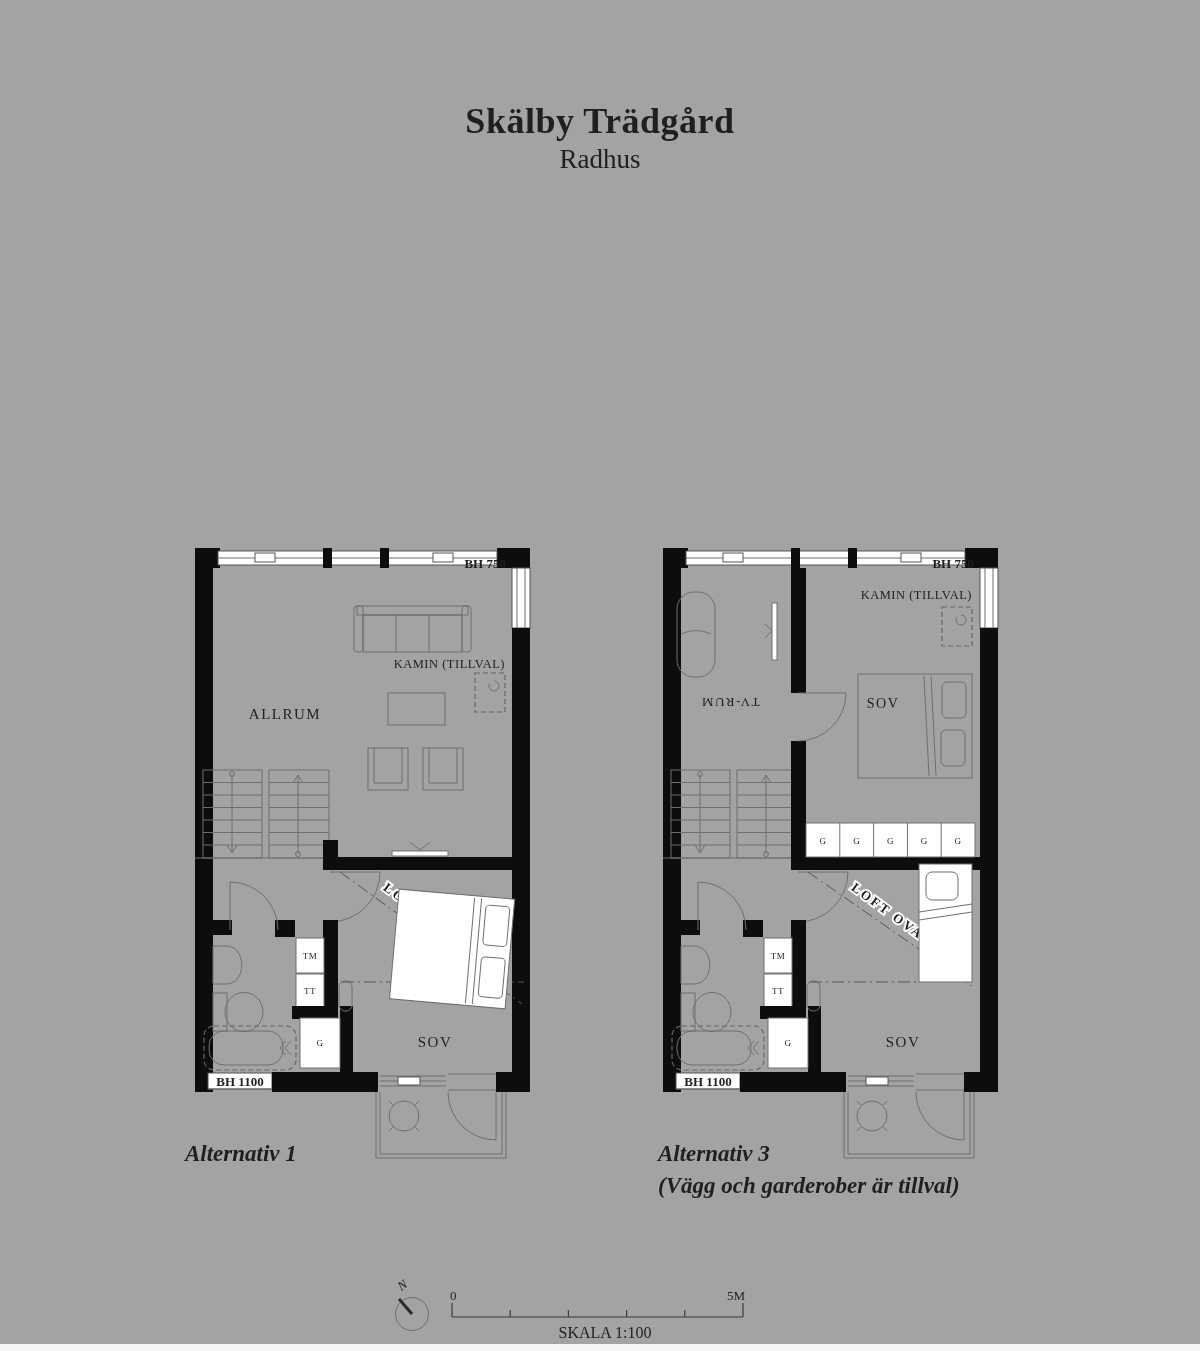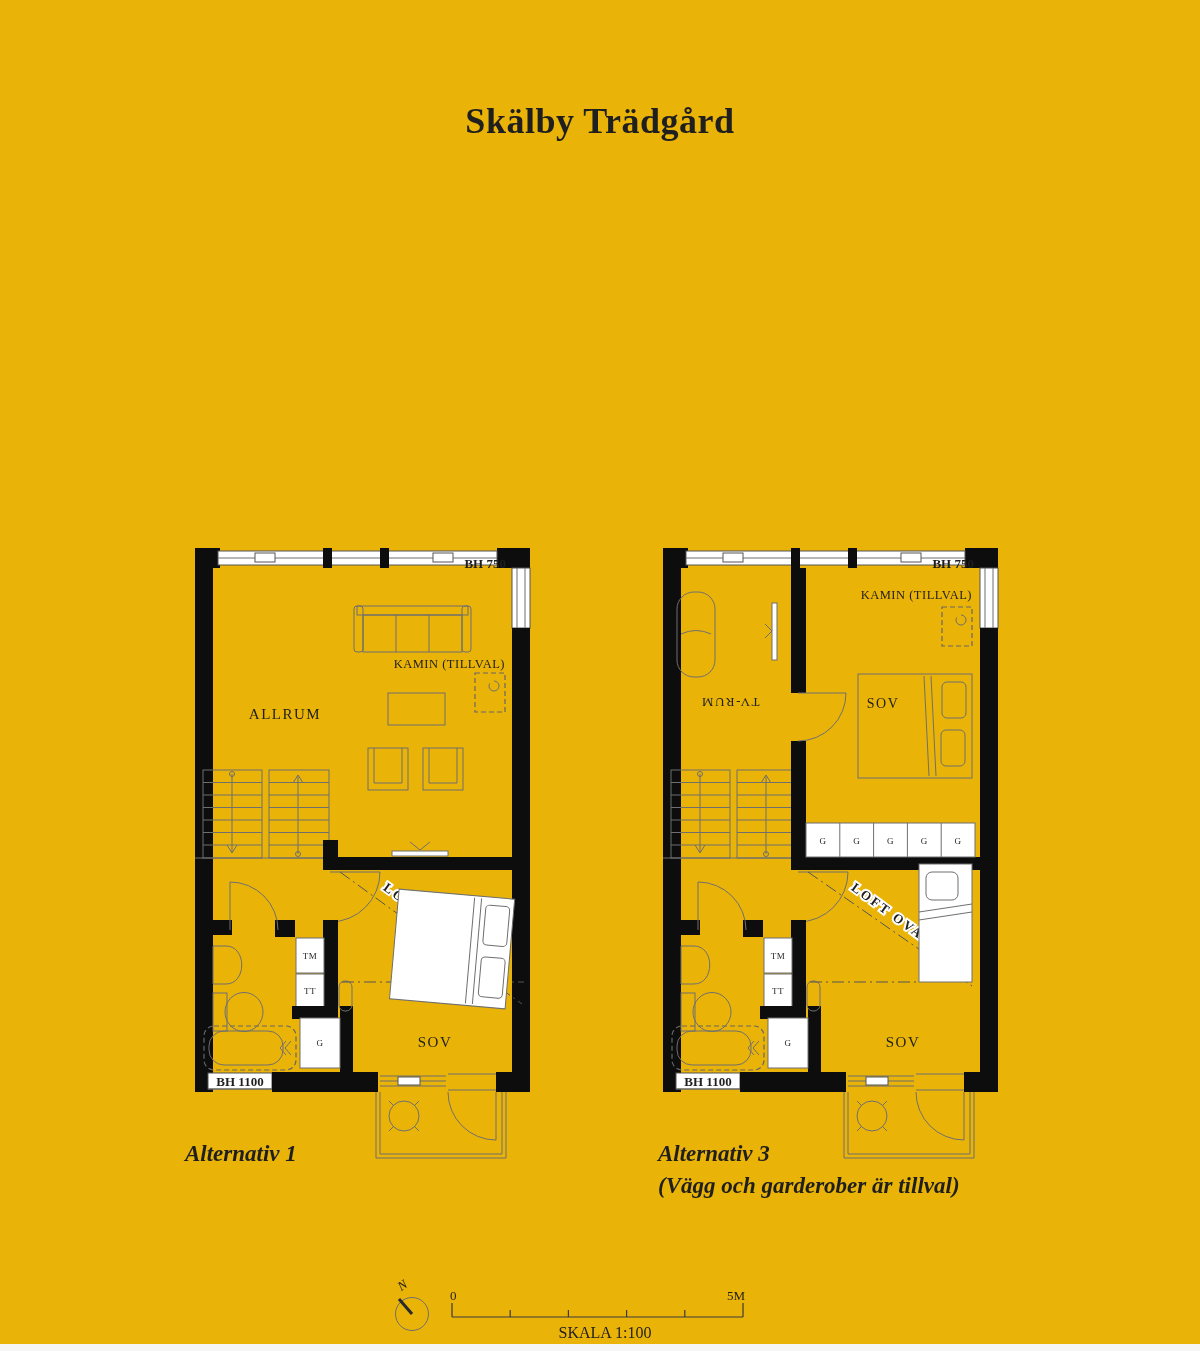--- a/index.html
+++ b/index.html
@@ -1,16 +1,16 @@
 <!DOCTYPE html>
 <html><head>
 <meta charset="utf-8">
 <style>
   html,body{margin:0;padding:0;background:#ffffff;}
-  .canvas{position:relative;width:1200px;height:1351px;background:#eab308;overflow:hidden;
+  .canvas{position:relative;width:1200px;height:1351px;background:#a3a3a3;overflow:hidden;
           font-family:"Liberation Serif",serif;color:#1f1f1f;}
   .title{position:absolute;left:0;right:0;top:100px;text-align:center;
          font-size:36px;font-weight:bold;letter-spacing:.5px;}
   .subtitle{position:absolute;left:0;right:0;top:144px;text-align:center;font-size:27px;}
   .caption{position:absolute;font-size:23px;font-style:italic;font-weight:600;white-space:nowrap;}
   .drawing,.footer-svg{position:absolute;}
   .bottom-strip{position:absolute;left:0;right:0;top:1344px;height:7px;background:#f6f6f6;}
 
   
   .wl{fill:#0d0d0d;stroke:none;}
@@ -25,20 +25,21 @@
   .bh{font-size:13px;font-weight:600;}
   .loft{font-size:13px;font-weight:600;letter-spacing:2.5px;stroke:#ffffff;stroke-width:4px;paint-order:stroke;}
   .kamin{font-size:12.5px;letter-spacing:.5px;}
 </style>
 </head>
 <body>
 
 <div class="canvas">
 
   <div class="title">Skälby Trädgård</div>
+  <div class="subtitle">Radhus</div>
 
   <svg class="drawing" style="left:0;top:540px" width="1200" height="625" viewBox="0 0 1200 625">
     <defs>
       <g id="shell">
 
         <rect class="wl" x="5" y="8" width="25" height="20"></rect>
         <rect class="wl" x="307" y="8" width="33" height="20"></rect>
         <rect class="win" x="28" y="11" width="279" height="14"></rect>
         <line class="ln" x1="28" y1="18" x2="307" y2="18"></line>
         <rect class="win" x="65" y="13" width="20" height="9"></rect>

